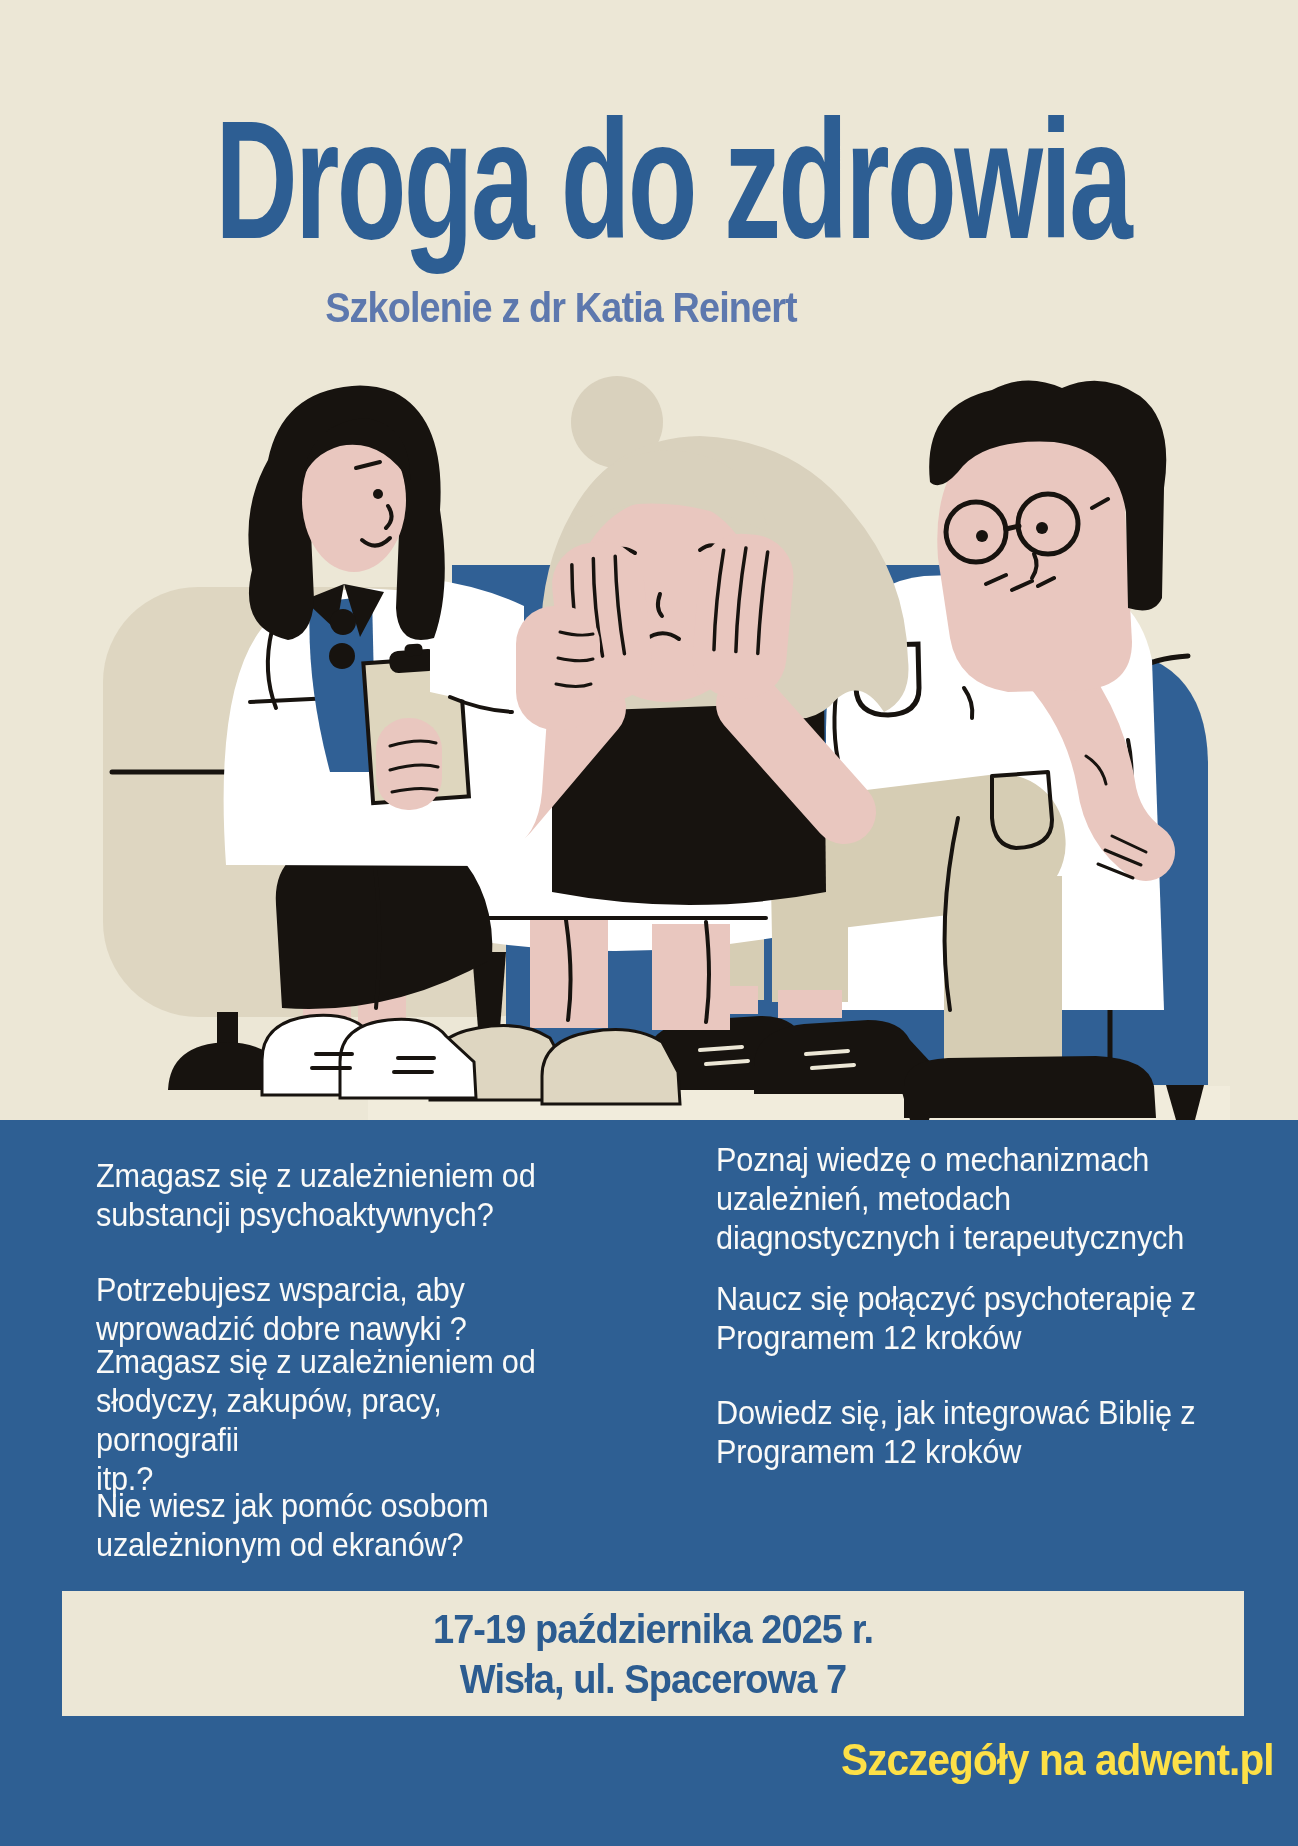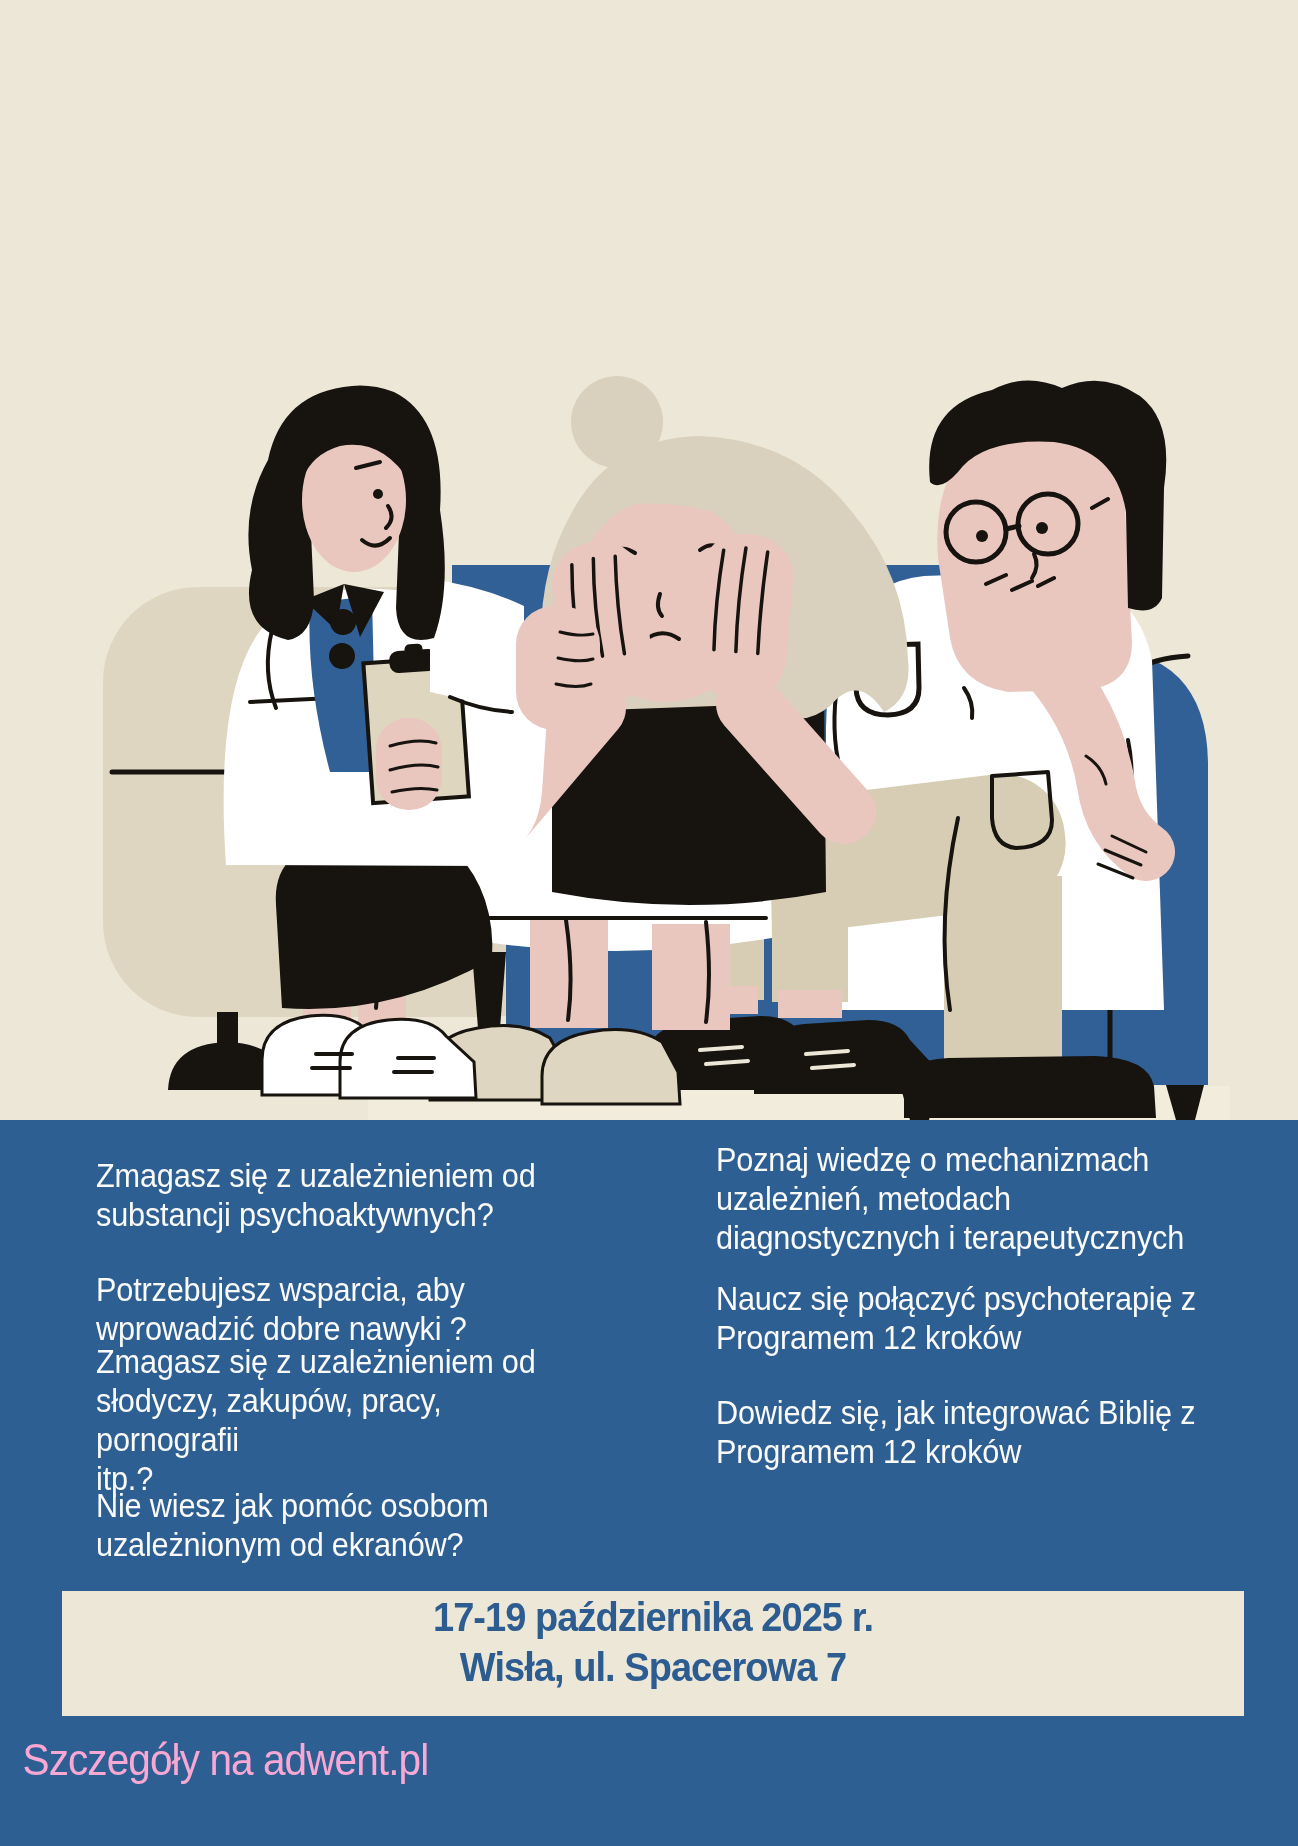--- a/index.html
+++ b/index.html
@@ -26,32 +26,36 @@
   .q{position:absolute;margin:0;font-size:33px;line-height:39px;letter-spacing:-.2px;
      color:#fafaf8;white-space:pre-line;transform:scaleX(.93);transform-origin:0 0;}
   #ql0{left:96px;top:36px;width:520px}
   #ql1{left:96px;top:150px;width:520px}
   #ql2{left:96px;top:222px;width:520px}
   #ql3{left:96px;top:366px;width:520px}
   #qr0{left:716px;top:20px;width:560px}
   #qr1{left:716px;top:159px;width:560px}
   #qr2{left:716px;top:273px;width:560px}
   .banner{position:absolute;left:62px;top:471px;width:1182px;height:125px;
-     background:#ece7d6;text-align:center;padding-top:1px;box-sizing:border-box;}
+     background:#ece7d6;text-align:center;padding-top:13px;box-sizing:border-box;}
   .banner div{font-weight:bold;font-size:40px;line-height:50px;color:#2c5c90;
      transform:scaleX(.95);transform-origin:50% 50%;letter-spacing:-1px;}
-  .details{position:absolute;left:0;top:614px;width:100%;text-align:left;margin:0;
-     font-weight:normal;font-size:45px;color:#f9a8d4;}
+  .details{position:absolute;left:0;top:614px;width:100%;text-align:right;margin:0;
+     font-weight:bold;font-size:45px;color:#fde047;}
   .details span{display:inline-block;transform:scaleX(.9);transform-origin:50% 50%;letter-spacing:-1px;}
 </style>
 </head>
 <body>
 
 <div class="poster">
 
+  <div class="hdr">
+    <h1 class="title"><span>Droga do zdrowia</span></h1>
+    <h2 class="subtitle"><span>Szkolenie z dr Katia Reinert</span></h2>
+  </div>
 
   <svg class="illus" viewBox="0 0 1298 760" aria-hidden="true">
 
     <rect x="368" y="726" width="862" height="34" fill="#f1ecdc"></rect>
 
     <g>
       <rect x="103" y="227" width="483" height="430" rx="95" class="bge"></rect>
       <path class="ln" stroke-width="5" d="M112,412 L584,412"></path>
       <rect x="217" y="652" width="21" height="50" class="blk"></rect>
       <path class="blk" d="M168,730 Q170,684 227,682 Q284,684 286,730 Z"></path>

